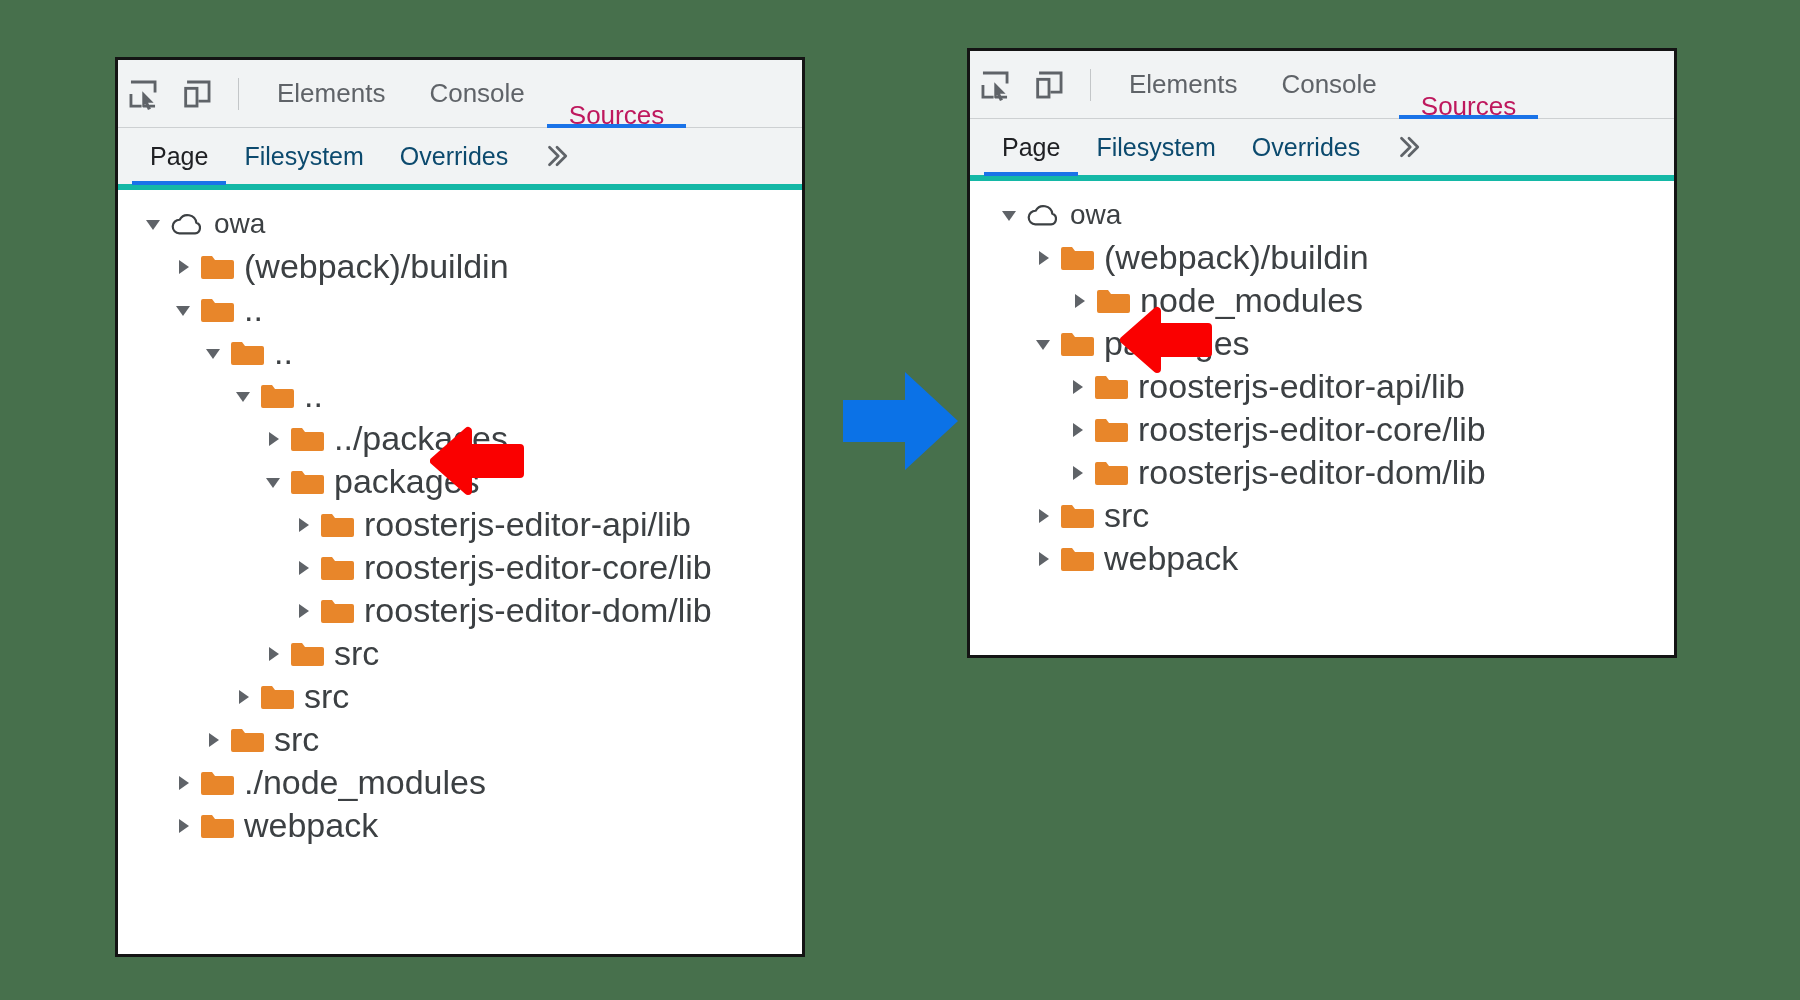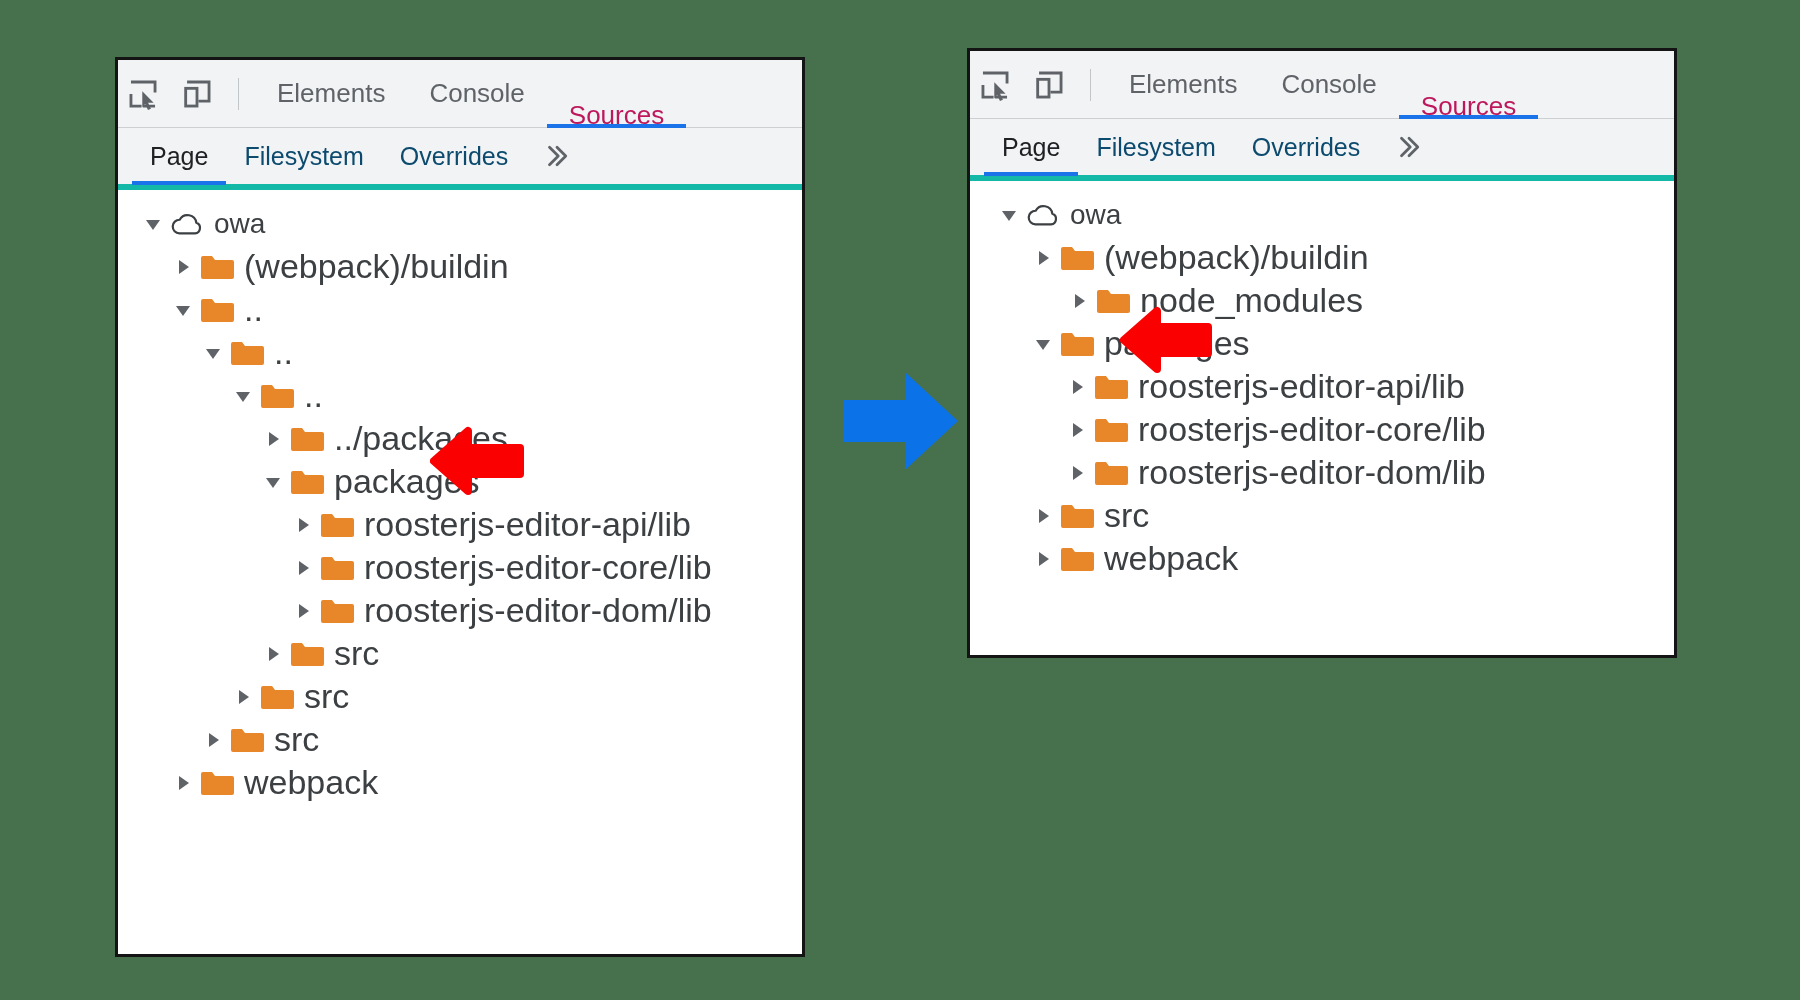--- a/index.html
+++ b/index.html
@@ -340,20 +340,33 @@
           <span class="twisty">
             <svg width="20" height="20" viewBox="0 0 20 20">
               <path d="M6 3 L16 10 L6 17 Z" fill="#5f6368"></path>
             </svg>
           </span>
           <span class="node-icon">
             <svg width="34" height="28" viewBox="0 0 34 28">
               <path d="M1 5 a2 2 0 0 1 2-2 h9 l3 4 h17 a2 2 0 0 1 2 2 v15 a2 2 0 0 1 -2 2 h-29 a2 2 0 0 1 -2 -2 Z" fill="#e8862a"></path>
             </svg>
           </span>
+          <span class="label">./node_modules</span>
+        </div>
+        <div class="row" style="padding-left: 52px;">
+          <span class="twisty">
+            <svg width="20" height="20" viewBox="0 0 20 20">
+              <path d="M6 3 L16 10 L6 17 Z" fill="#5f6368"></path>
+            </svg>
+          </span>
+          <span class="node-icon">
+            <svg width="34" height="28" viewBox="0 0 34 28">
+              <path d="M1 5 a2 2 0 0 1 2-2 h9 l3 4 h17 a2 2 0 0 1 2 2 v15 a2 2 0 0 1 -2 2 h-29 a2 2 0 0 1 -2 -2 Z" fill="#e8862a"></path>
+            </svg>
+          </span>
           <span class="label">webpack</span>
         </div>
       </div>
   </div>
 
   <div class="devtools" id="panel-right">
 
     <div class="toolbar">
       <div class="tool-icon">
         <svg width="34" height="34" viewBox="0 0 24 24">

